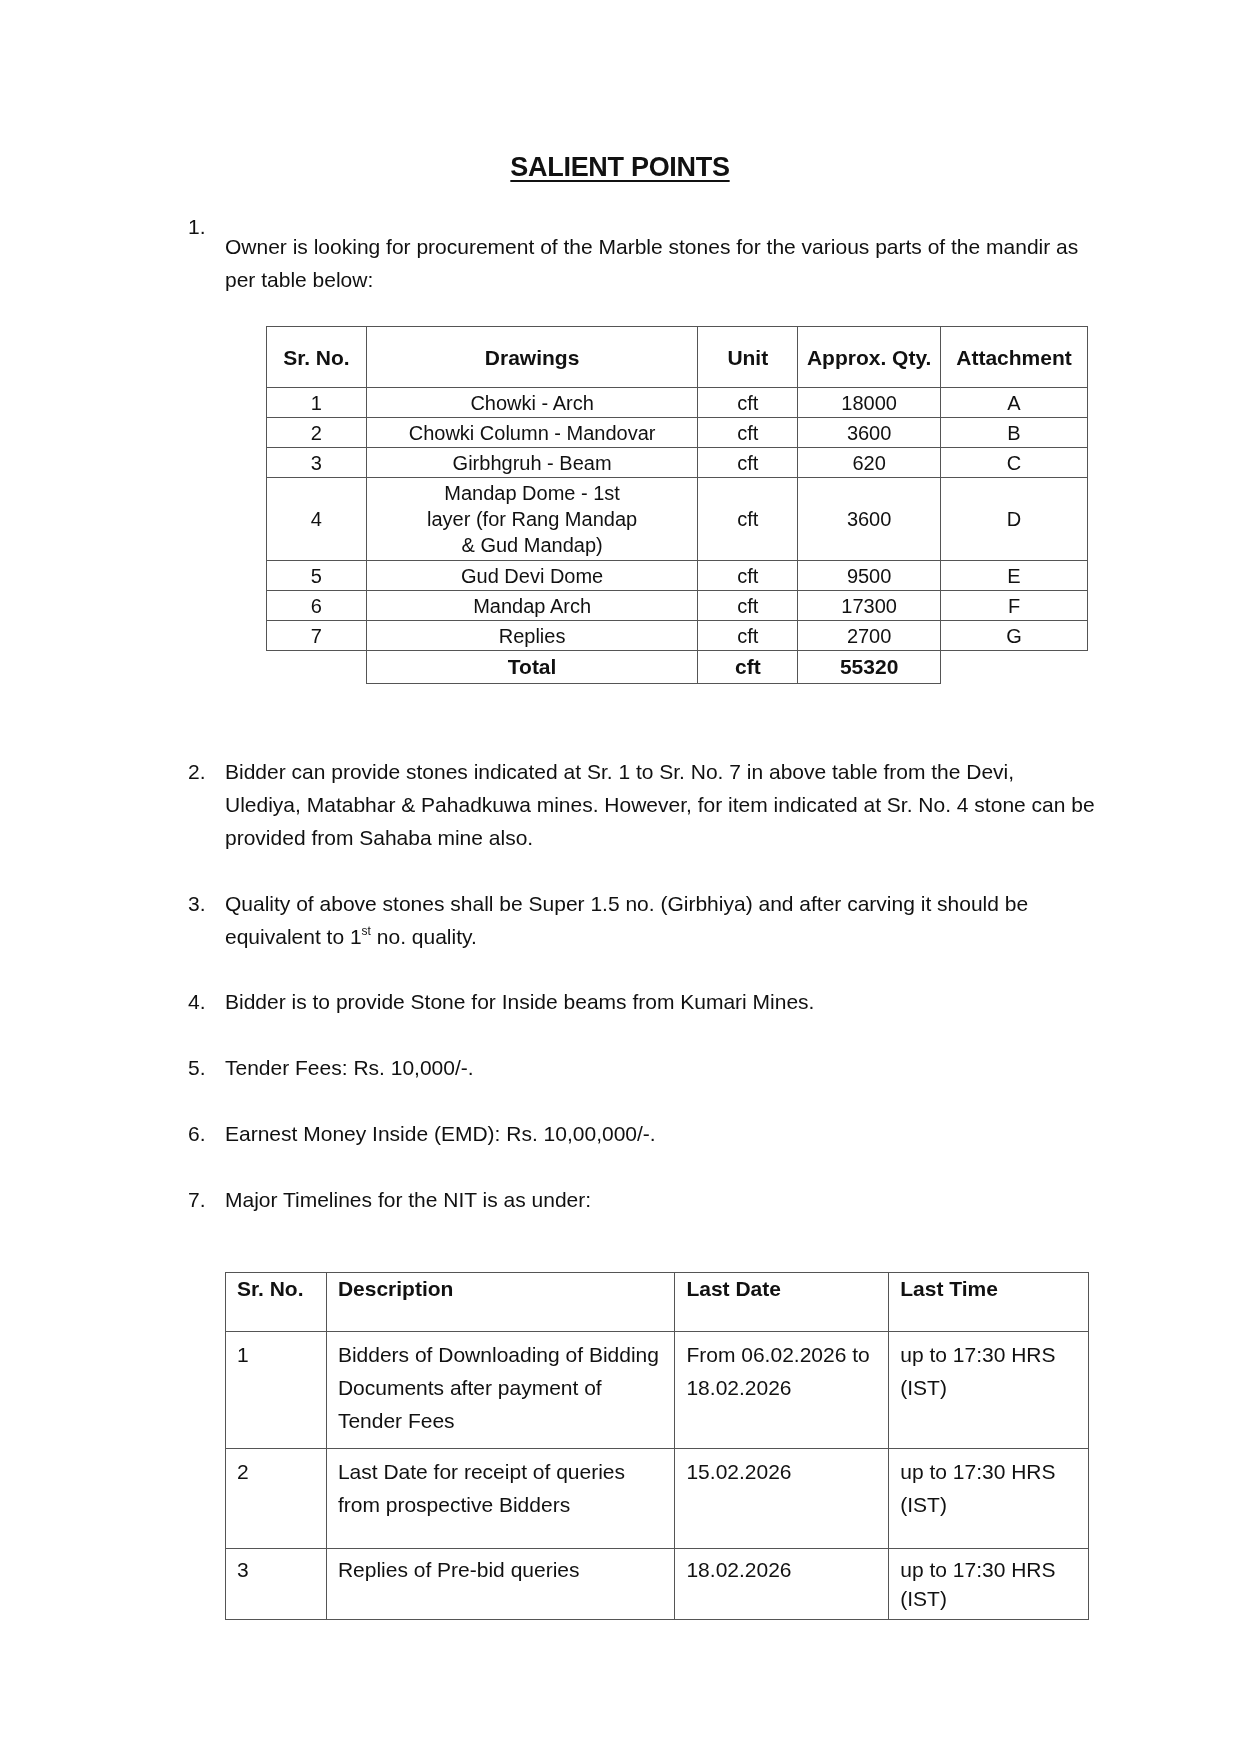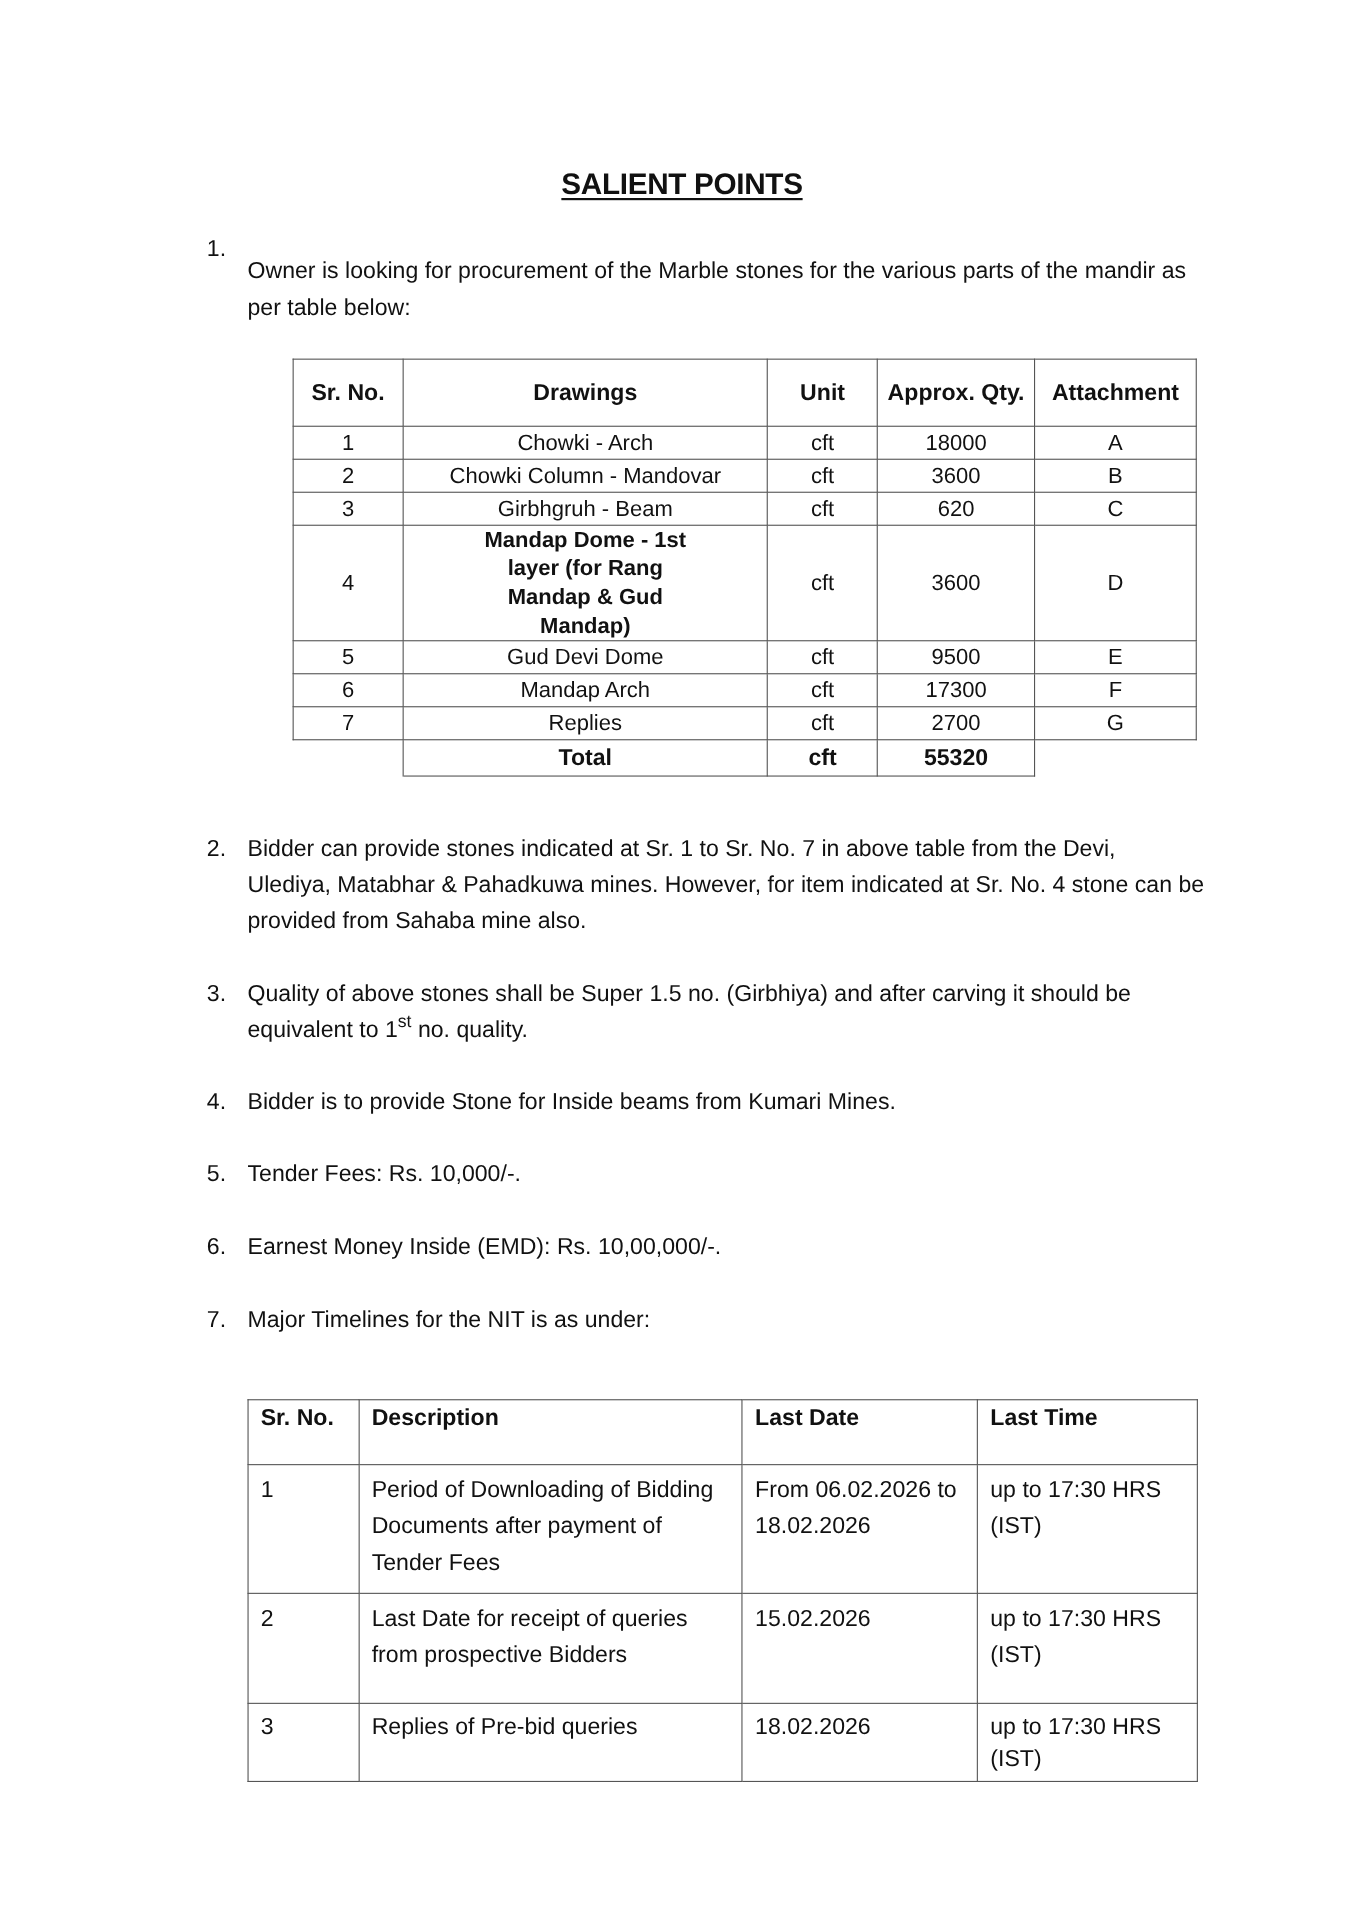--- a/index.html
+++ b/index.html
@@ -4,21 +4,21 @@
   <style>
     html, body { margin: 0; padding: 0; background: #ffffff; }
     body { width: 1240px; height: 1755px; position: relative; overflow: hidden;
            font-family: "Liberation Sans", "DejaVu Sans", sans-serif; color: #111; }
     .title { position: absolute; top: 152px; left: 0; width: 1240px; text-align: center;
              font-size: 27px; font-weight: bold; text-decoration: underline;
              text-underline-offset: 4px; letter-spacing: -0.3px; }
     .item { position: absolute; left: 188px; width: 900px; font-size: 21px; line-height: 33px; }
     .item .num { position: absolute; left: 0; top: 0; }
     .item .txt { margin-left: 37px; display: block; }
-    sup { font-size: 16px; line-height: 0; vertical-align: 9px; }
+    sup { font-size: 12px; line-height: 0; vertical-align: 9px; }
 
     table { border-collapse: collapse; position: absolute; font-size: 20px; }
     td, th { border: 1.5px solid #555; }
 
     #qty-table { left: 266px; top: 326px; width: 822px; }
     #qty-table th { font-weight: bold; text-align: center; height: 60px; line-height: 29px; padding: 0 4px; font-size: 21px; }
     #qty-table td { text-align: center; height: 29px; line-height: 26px; padding: 0 4px; }
     #qty-table td.multi { height: 82px; }
     #qty-table tr.total td { font-weight: bold; font-size: 21px; height: 32px; }
     #qty-table tr.total td.blank-left { border-left: none; border-bottom: none; }
@@ -74,21 +74,21 @@
   </tr>
   <tr>
     <td>3</td>
     <td>Girbhgruh - Beam</td>
     <td>cft</td>
     <td>620</td>
     <td>C</td>
   </tr>
   <tr>
     <td class="multi">4</td>
-    <td class="multi" style="padding:0 55px;font-weight:bold;">Mandap Dome - 1st layer (for Rang Mandap &amp; Gud Mandap)</td>
+    <td class="multi" style="padding:0 55px;">Mandap Dome - 1st layer (for Rang Mandap &amp; Gud Mandap)</td>
     <td class="multi">cft</td>
     <td class="multi">3600</td>
     <td class="multi">D</td>
   </tr>
   <tr>
     <td>5</td>
     <td>Gud Devi Dome</td>
     <td>cft</td>
     <td>9500</td>
     <td>E</td>
@@ -156,21 +156,21 @@
   </colgroup>
   <tbody>
       <tr>
     <th>Sr. No.</th>
     <th>Description</th>
     <th>Last Date</th>
     <th>Last Time</th>
   </tr>
   <tr class="r1">
     <td>1</td>
-    <td>Period of Downloading of Bidding Documents after payment of Tender Fees</td>
+    <td>Bidders of Downloading of Bidding Documents after payment of Tender Fees</td>
     <td>From 06.02.2026 to 18.02.2026</td>
     <td>up to 17:30 HRS (IST)</td>
   </tr>
   <tr class="r2">
     <td>2</td>
     <td>Last Date for receipt of queries from prospective Bidders</td>
     <td>15.02.2026</td>
     <td>up to 17:30 HRS (IST)</td>
   </tr>
   <tr class="r3">

